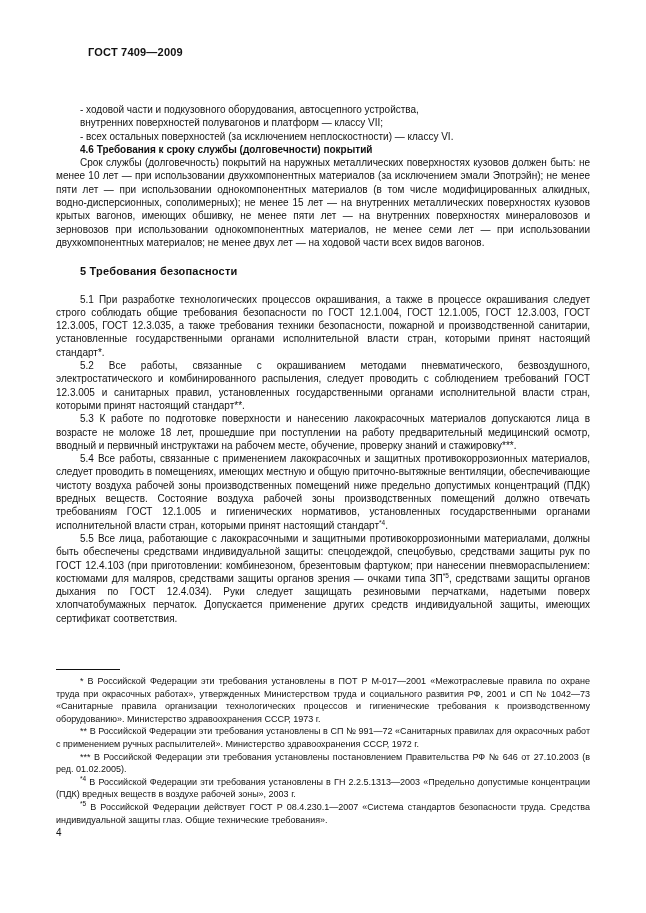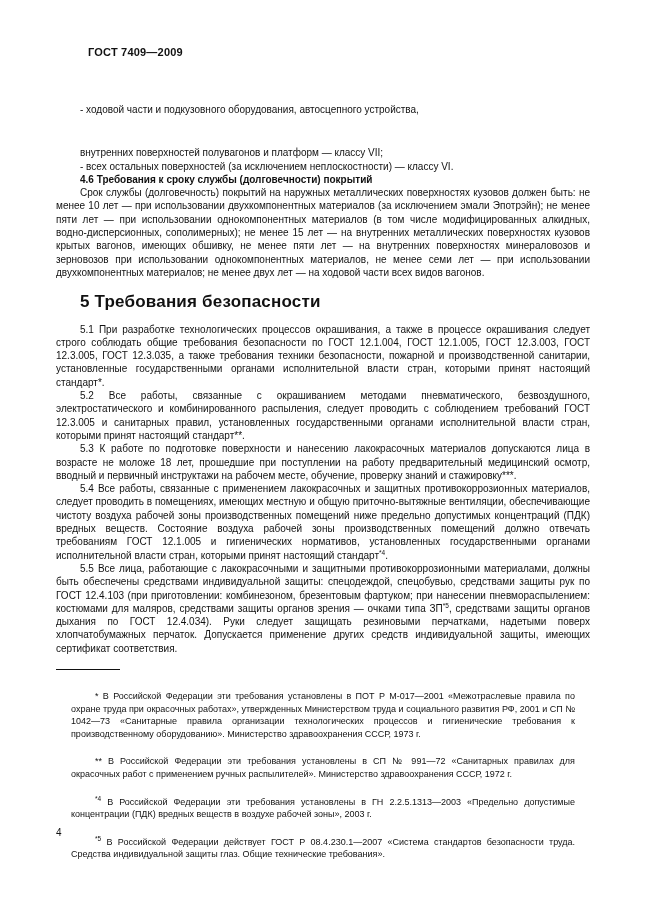--- a/index.html
+++ b/index.html
@@ -2,27 +2,27 @@
 <html><head>
 <meta charset="utf-8">
 <style>
   html, body { margin: 0; padding: 0; background: #ffffff; }
   body { width: 646px; height: 913px; position: relative; overflow: hidden;
          font-family: "Liberation Sans", sans-serif; color: #111; }
   .page { position: absolute; left: 0; top: 0; width: 646px; height: 913px; }
   .header { position: absolute; left: 56px; top: 46px; font-weight: bold; font-size: 11px; letter-spacing: 0.2px; padding-left: 32px; }
   .body { position: absolute; left: 56px; top: 103px; width: 534px; font-size: 10px; line-height: 13.3px; }
   .p { margin: 0; text-align: justify; text-indent: 24px; }
-  .p.cont { text-indent: 0; padding-left: 24px; margin-top: 30px; }
+  .p.cont { text-indent: 0; padding-left: 24px; }
   .bold { font-weight: bold; }
-  .sec { font-weight: bold; font-size: 17px; margin: 16px 0 14px 24px; letter-spacing: 0.2px; }
+  .sec { font-weight: bold; font-size: 11px; margin: 16px 0 14px 24px; letter-spacing: 0.2px; }
   sup { font-size: 6.5px; line-height: 0; vertical-align: 4px; }
   .fn-sep { position: absolute; left: 56px; top: 669px; width: 64px; height: 0; border-top: 1px solid #111; }
   .footnotes { position: absolute; left: 56px; top: 675px; width: 534px; font-size: 9px; line-height: 12.6px; }
-  .fn { margin: 15px; text-align: justify; text-indent: 24px; }
+  .fn { margin: 0; text-align: justify; text-indent: 24px; }
   .pagenum { position: absolute; left: 56px; top: 827px; font-size: 10px; }
 </style>
 </head>
 <body>
 
 <div class="page">
 
   <div class="header">ГОСТ  7409—2009</div>
 
   <div class="body">
@@ -40,18 +40,19 @@
     <p class="p"><span>5.3 К работе по подготовке поверхности и нанесению лакокрасочных материалов допускаются лица в возрасте не моложе 18 лет, прошедшие при поступлении на работу предварительный медицинский осмотр, вводный и первичный инструктажи на рабочем месте, обучение, проверку знаний и стажировку</span><span>***</span>.</p>
     <p class="p"><span>5.4 Все работы, связанные с применением лакокрасочных и защитных противокоррозионных материалов, следует проводить в помещениях, имеющих местную и общую приточно-вытяжные вентиляции, обеспечивающие чистоту воздуха рабочей зоны производственных помещений ниже предельно допустимых концентраций (ПДК) вредных веществ. Состояние воздуха рабочей зоны производственных помещений должно отвечать требованиям ГОСТ 12.1.005 и гигиенических нормативов, установленных государственными органами исполнительной власти стран, которыми принят настоящий стандарт</span><sup>*4</sup>.</p>
     <p class="p"><span>5.5 Все лица, работающие с лакокрасочными и защитными противокоррозионными материалами, должны быть обеспечены средствами индивидуальной защиты: спецодеждой, спецобувью, средствами защиты рук по  ГОСТ 12.4.103 (при приготовлении: комбинезоном, брезентовым фартуком; при нанесении пневмораспылением: костюмами для маляров, средствами защиты органов зрения — очками типа ЗП</span><sup>*5</sup><span>, средствами защиты органов дыхания по ГОСТ 12.4.034). Руки следует защищать резиновыми перчатками, надетыми поверх хлопчатобумажных перчаток. Допускается применение других средств индивидуальной защиты, имеющих сертификат соответствия.</span></p>
   </div>
 
   <div class="fn-sep"></div>
 
   <div class="footnotes">
     <p class="fn"><span>* </span><span>В Российской Федерации эти требования установлены в ПОТ Р М-017—2001 «Межотраслевые правила по охране труда при окрасочных работах», утвержденных Министерством труда и социального развития РФ, 2001 и СП №  1042—73 «Санитарные правила организации технологических  процессов и гигиенические требования к производственному оборудованию». Министерство здравоохранения СССР, 1973 г.</span></p>
     <p class="fn"><span>** </span><span>В Российской Федерации эти требования установлены в СП № 991—72 «Санитарных правилах для окрасочных работ с применением ручных распылителей». Министерство здравоохранения СССР, 1972 г.</span></p>
+    <p class="fn"><span>*** </span><span>В Российской Федерации эти требования установлены постановлением Правительства РФ № 646 от 27.10.2003 (в ред. 01.02.2005).</span></p>
     <p class="fn"><sup>*4</sup><span>  В Российской Федерации эти требования установлены в ГН 2.2.5.1313—2003 «Предельно допустимые концентрации (ПДК) вредных веществ в воздухе рабочей зоны», 2003 г.</span></p>
     <p class="fn"><sup>*5</sup><span>  В Российской Федерации действует ГОСТ Р 08.4.230.1—2007 «Система стандартов безопасности труда. Средства индивидуальной защиты глаз. Общие технические требования».</span></p>
   </div>
 
   <div class="pagenum">4</div>
 </div>
 
 </body></html>

